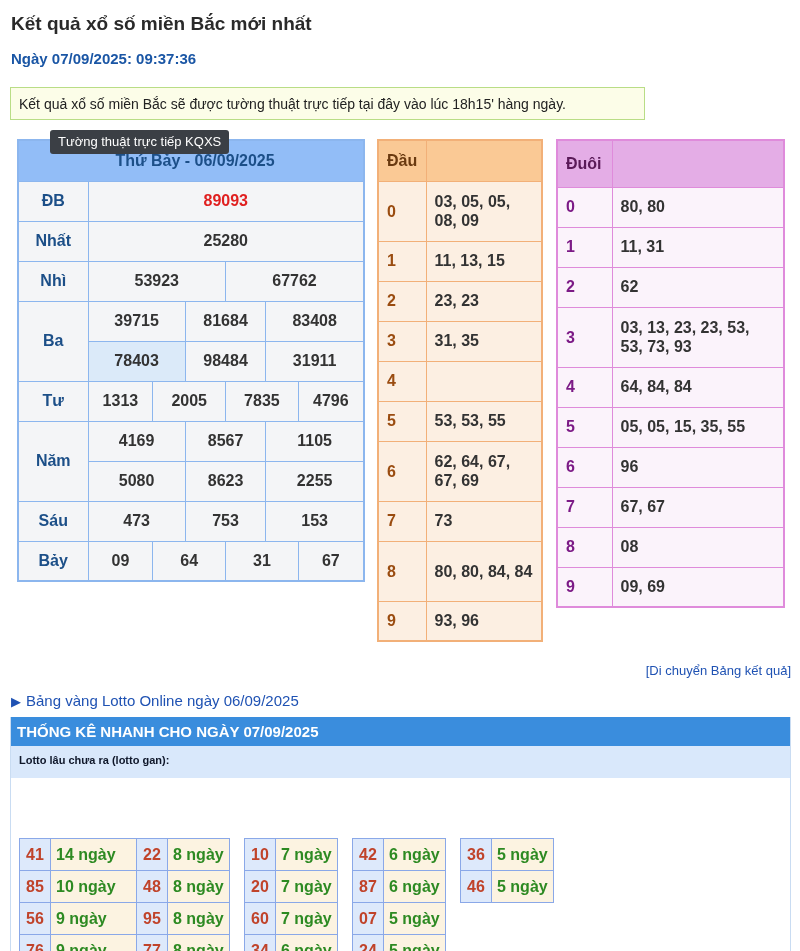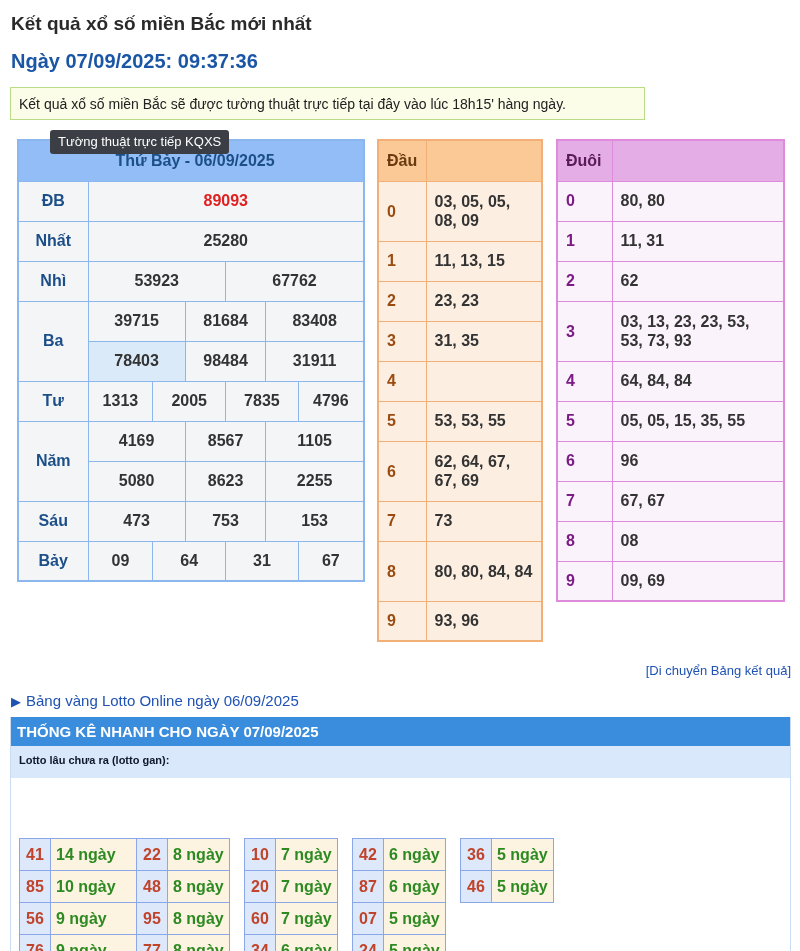--- a/index.html
+++ b/index.html
@@ -8,21 +8,21 @@
     width: 800px; height: 951px; overflow: hidden; position: relative;
     font-family: "Liberation Sans", "DejaVu Sans", sans-serif;
     color: #222;
   }
   .page-title {
     position: absolute; left: 11px; top: 13px;
     font-size: 19px; font-weight: bold; color: #2a2a2a; margin: 0;
   }
   .page-date {
     position: absolute; left: 11px; top: 50px;
-    font-size: 20px; font-weight: bold; color: #1a56a5; text-align: right;
+    font-size: 15px; font-weight: bold; color: #1a56a5; text-align: right;
   }
   .notice {
     position: absolute; left: 10px; top: 87px; width: 635px; height: 33px;
     background: #fcfde8; border: 1px solid #b9dd86;
     font-size: 14px; color: #222; padding: 8px 0 0 8px;
   }
 
   
   .kq-table {
     position: absolute; left: 17px; top: 139px; width: 348px;
@@ -61,21 +61,21 @@
 
   
   .duoi-table {
     position: absolute; left: 556px; top: 139px; width: 229px;
     border-collapse: collapse; border: 2px solid #df8bdb; background: #fbf3fb;
   }
   .duoi-table td {
     border: 1px solid #df8bdb; font-size: 16px; font-weight: bold;
     color: #333; padding: 0 8px; height: 40px; vertical-align: middle;
   }
-  .duoi-table .head td { background: #e4ade6; color: #5a1a58; height: 41px; }
+  .duoi-table .head td { background: #e4ade6; color: #5a1a58; height: 47px; }
   .duoi-table td.key { color: #7c1a86; width: 55px; }
   .duoi-table td.tall { height: 60px; line-height: 19px; }
 
   .move-link {
     position: absolute; right: 9px; top: 663px;
     font-size: 13px; color: #1f52b3; text-decoration: none;
   }
   .bang-vang {
     position: absolute; left: 11px; top: 692px;
     font-size: 15px; color: #1f52b3; text-decoration: none;

